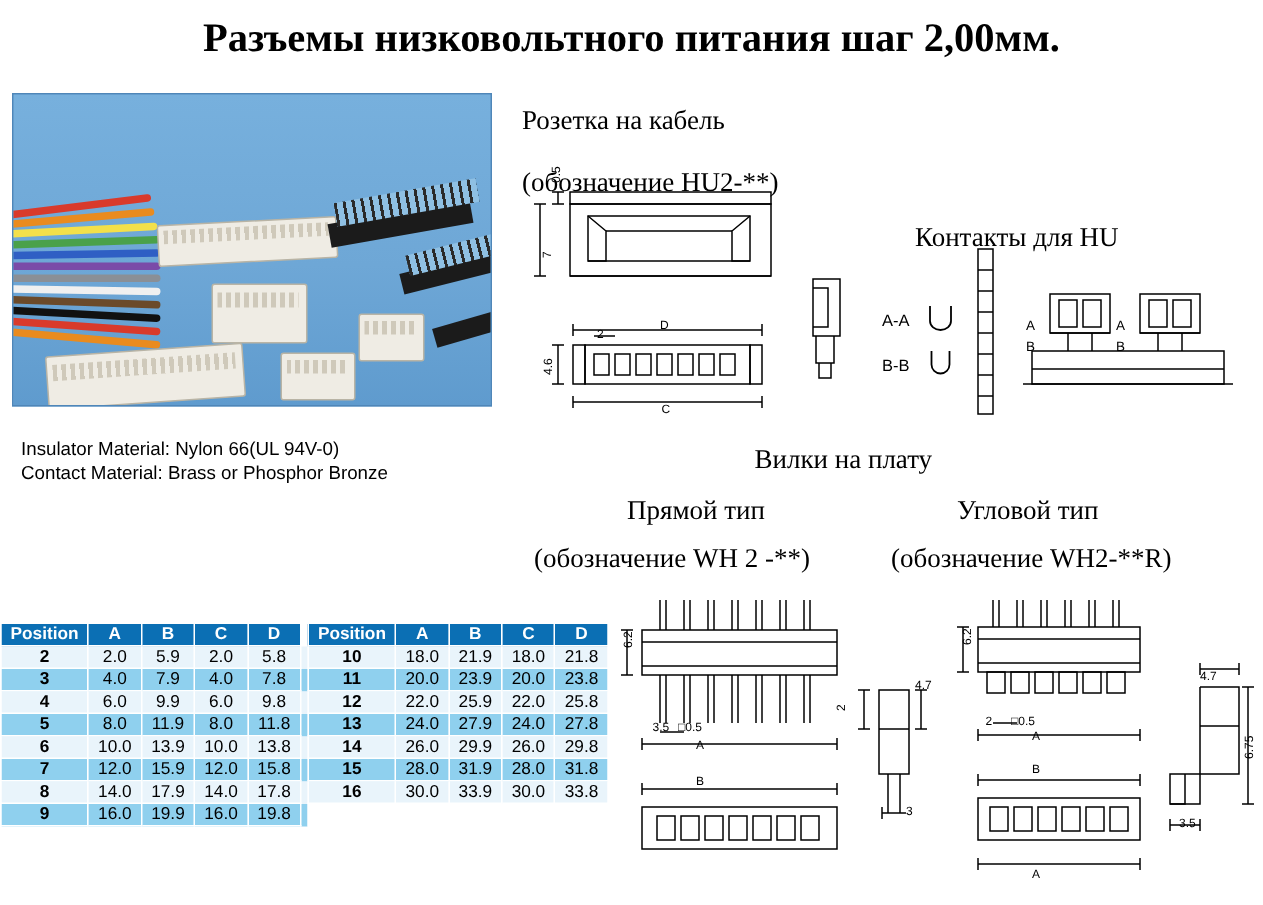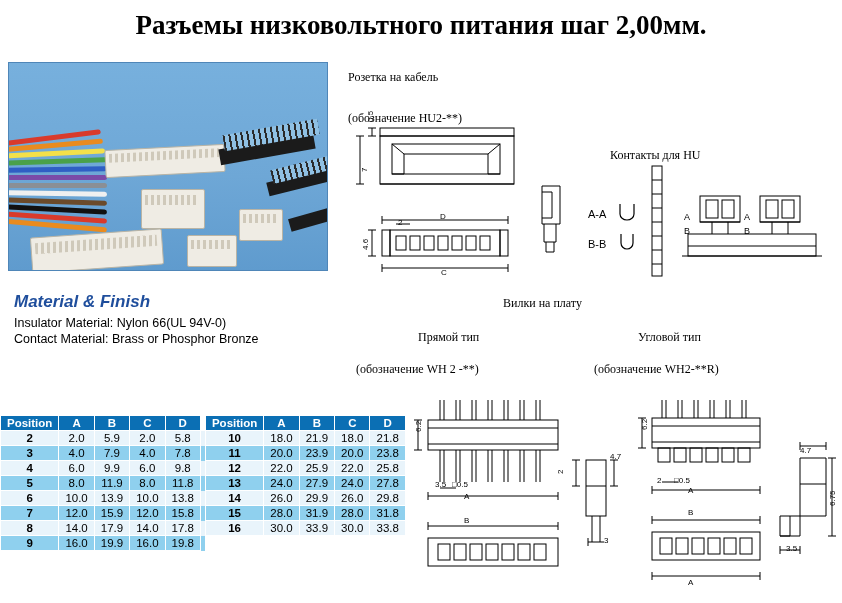--- a/index.html
+++ b/index.html
@@ -68,21 +68,21 @@
   }
   #spec-table thead th{
     background:#0b6fb4;color:#ffffff;font-weight:bold;
   }
   #spec-table tbody tr.odd td{background:#e9f4fb;}
   #spec-table tbody tr.even td{background:#8fd0ee;}
   #spec-table td.pos{font-weight:bold;}
   #spec-table .sep{background:#ffffff;border:none;width:4px;padding:0;}
 
   
-  .lbl{font-size:12px;font-family:"Liberation Serif", serif;}
+  .lbl{font-size:18px;font-family:"Liberation Serif", serif;}
   .tiny{font-size:8px;font-family:"Liberation Sans", sans-serif;}
   .tiny9{font-size:9px;font-family:"Liberation Sans", sans-serif;}
 
   
   .dw{position:absolute;}
   svg{display:block;overflow:visible;}
 </style>
 </head>
 <body>
 
@@ -120,21 +120,20 @@
   <div class="conn-teeth" style="left:234px;top:151px;width:34px;height:9px;"></div>
 
   <div class="pinstrip" style="left:210px;top:78px;width:96px;height:16px;transform:rotate(-10deg);"></div>
   <div class="pincomb" style="left:214px;top:64px;width:96px;height:16px;transform:rotate(-10deg);"></div>
   <div class="pinstrip" style="left:258px;top:112px;width:62px;height:14px;transform:rotate(-14deg);"></div>
   <div class="pincomb" style="left:262px;top:100px;width:60px;height:14px;transform:rotate(-14deg);"></div>
   <div class="pinstrip" style="left:280px;top:150px;width:44px;height:13px;transform:rotate(-16deg);"></div>
 </div>
 
 <div class="abs" id="material">
-  <h3>Material &amp; Finish</h3>
   <p>Insulator Material: Nylon 66(UL 94V-0)</p>
   <p>Contact Material: Brass or Phosphor Bronze</p>
 </div>
 
 <div class="abs lbl" style="left:348px;top:70px;">Розетка  на кабель</div>
 <div class="abs lbl" style="left:348px;top:111px;">(обозначение HU2-**)</div>
 
 <div class="abs dw" style="left:352px;top:118px;">
   <svg width="180" height="88" viewBox="0 0 180 88">
     <g stroke="#000" fill="none" stroke-width="1">

